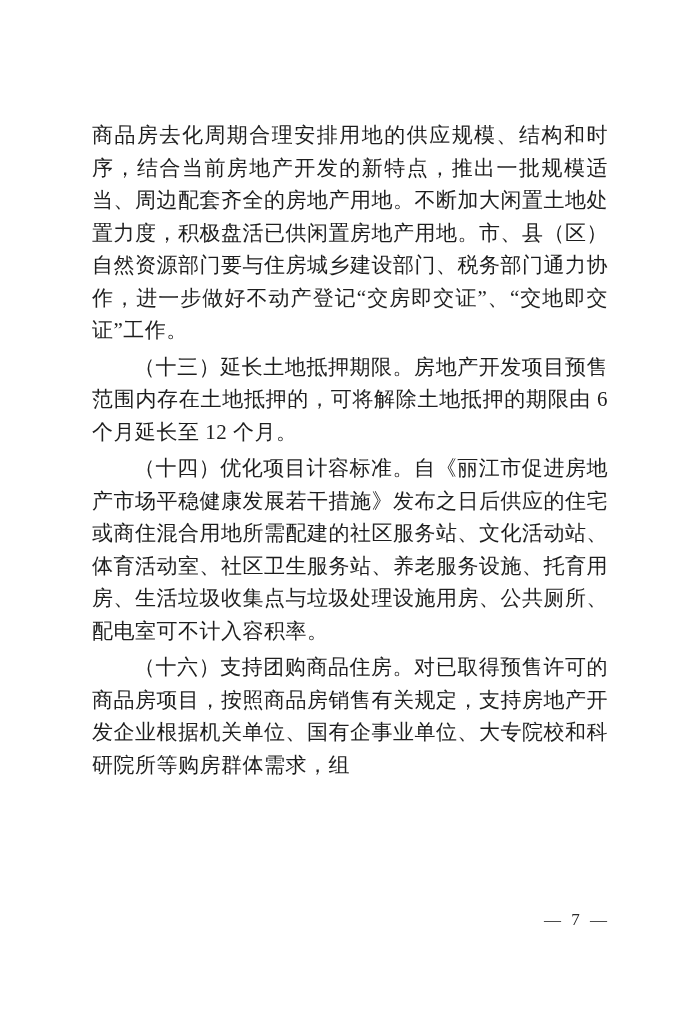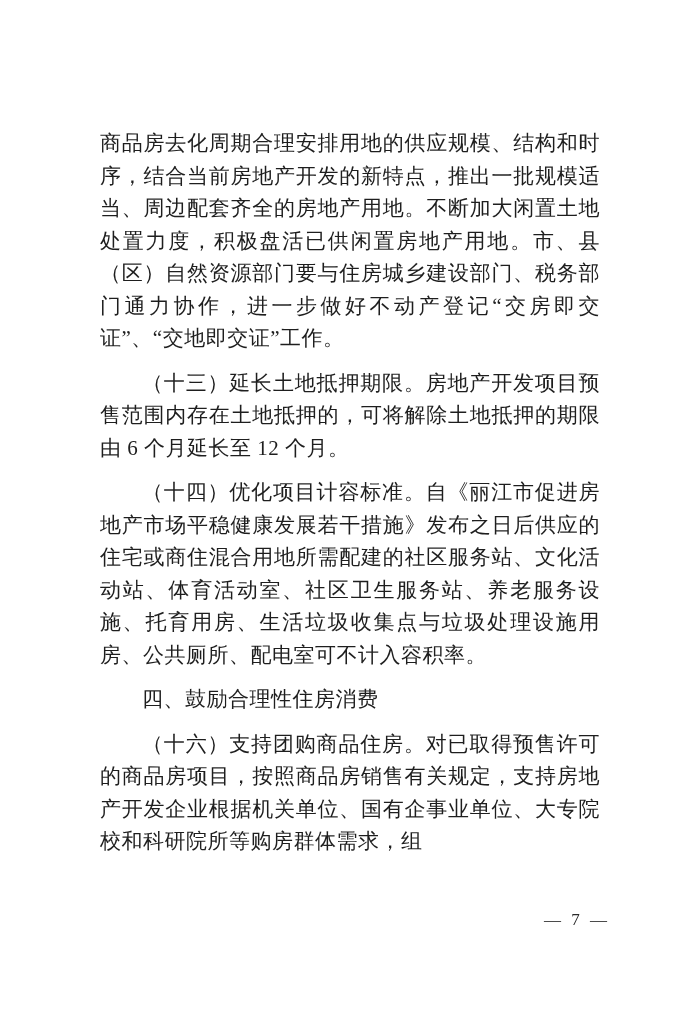--- a/index.html
+++ b/index.html
@@ -21,21 +21,21 @@
     width: 524px;
     font-family: "Liberation Serif", "DejaVu Serif", serif;
     font-size: 21px;
     line-height: 32.5px;
     color: #1e1e1e;
     text-align: justify;
     text-justify: inter-character;
     letter-spacing: 0.5px;
   }
   .para {
-    margin: 12px;
+    margin: 4px;
     padding: 0;
   }
   .indent {
     text-indent: 2em;
   }
   .page-number {
     position: absolute;
     right: 90px;
     top: 910px;
     font-family: "Liberation Serif", "DejaVu Serif", serif;
@@ -46,17 +46,16 @@
   }
 </style>
 </head>
 <body>
 
 <div class="sheet">
   <div class="text-block">
     <p class="para">商品房去化周期合理安排用地的供应规模、结构和时序，结合当前房地产开发的新特点，推出一批规模适当、周边配套齐全的房地产用地。不断加大闲置土地处置力度，积极盘活已供闲置房地产用地。市、县（区）自然资源部门要与住房城乡建设部门、税务部门通力协作，进一步做好不动产登记“交房即交证”、“交地即交证”工作。</p>
     <p class="para indent">（十三）延长土地抵押期限。房地产开发项目预售范围内存在土地抵押的，可将解除土地抵押的期限由 6 个月延长至 12 个月。</p>
     <p class="para indent">（十四）优化项目计容标准。自《丽江市促进房地产市场平稳健康发展若干措施》发布之日后供应的住宅或商住混合用地所需配建的社区服务站、文化活动站、体育活动室、社区卫生服务站、养老服务设施、托育用房、生活垃圾收集点与垃圾处理设施用房、公共厕所、配电室可不计入容积率。</p>
-    <p class="para indent">四、鼓励合理性住房消费</p>
     <p class="para indent">（十六）支持团购商品住房。对已取得预售许可的商品房项目，按照商品房销售有关规定，支持房地产开发企业根据机关单位、国有企事业单位、大专院校和科研院所等购房群体需求，组</p>
   </div>
   <div class="page-number">— 7 —</div>
 </div>
 
 </body></html>

